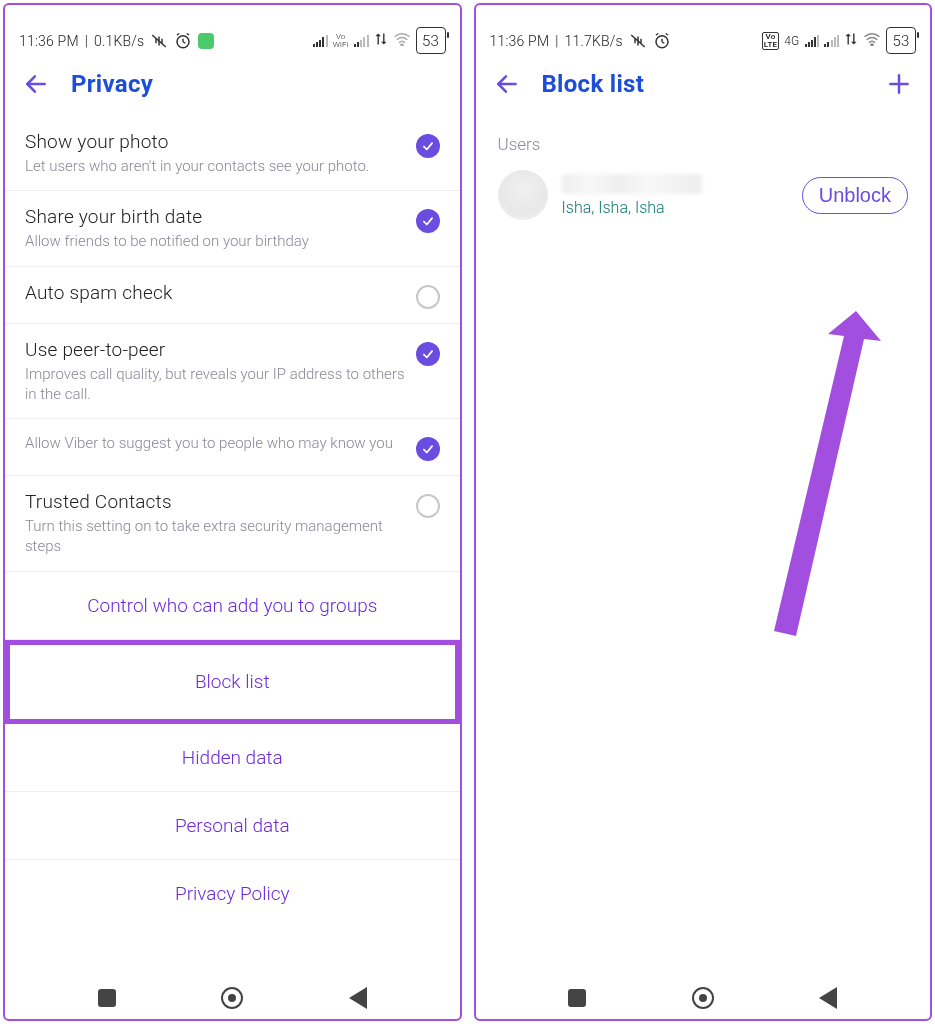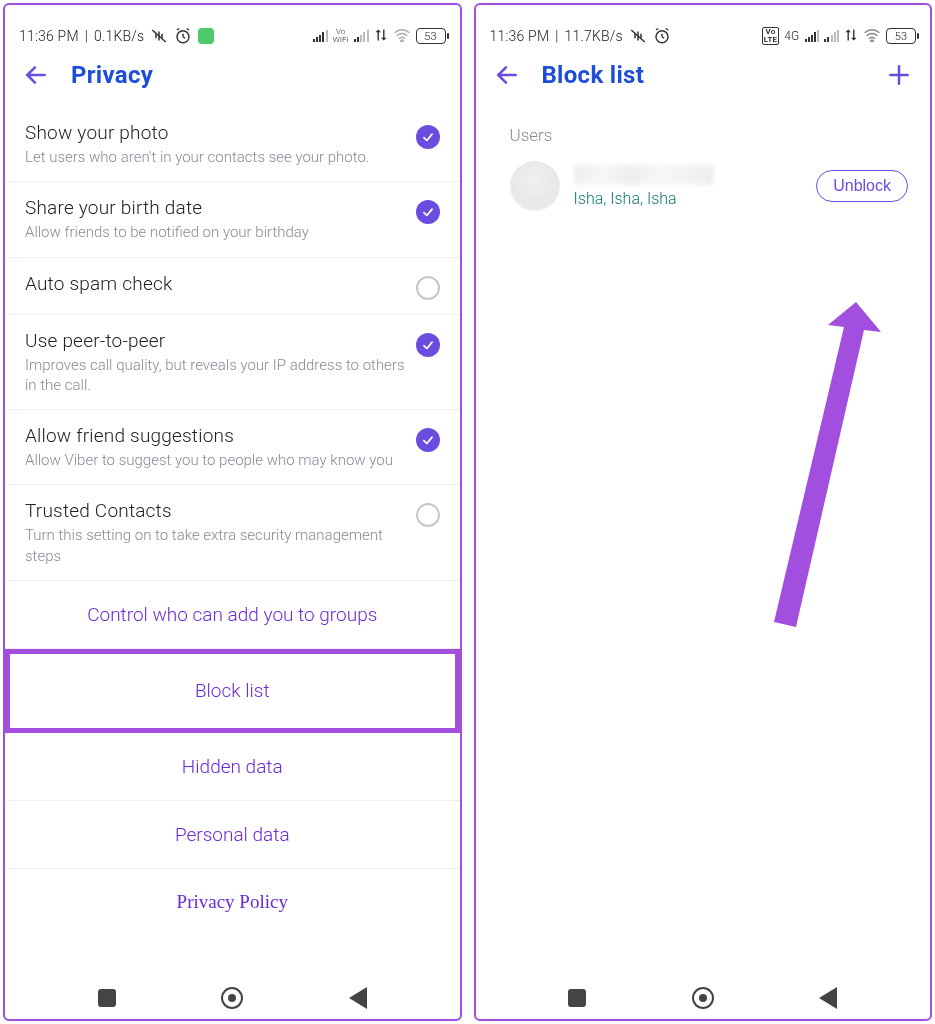--- a/index.html
+++ b/index.html
@@ -33,23 +33,23 @@
     font-size: 14px;
     color: #222;
     font-weight: 300;
     letter-spacing: 0.2px;
   }
   .status-left { display: flex; align-items: center; gap: 6px; white-space: nowrap; }
   .status-right { display: flex; align-items: center; gap: 5px; }
   .status-right svg, .status-right .ico { display:inline-block; }
   .battery {
     display:inline-flex; align-items:center; justify-content:center;
-    width:30px; height:16px;
+    width:30px; height:27px;
     border:1.4px solid #333; border-radius:4px;
-    font-size:11px; position:relative;
+    font-size:15px; position:relative;
   }
   .battery::after { content:""; position:absolute; right:-4px; top:4px; width:2px; height:6px; background:#333; border-radius:1px;}
   .alarm { font-size:16px; }
   .green-dot { width:16px; height:16px; border-radius:4px; background:#4bc96b;}
   .volte { font-size:8px; border:1px solid #333; padding:0 1px; border-radius:2px; line-height:1; }
   .lte4g { font-size:12px; line-height:1; }
   .mute-icon { width:18px; height:18px; display:inline-block; }
 
   
   .app-header {
@@ -149,21 +149,21 @@
     margin-bottom:4px;
   }
   .user-sub { font-size:16px; font-weight:300; color:#0f766e; }
   .unblock-btn {
     margin-left:auto;
     border:1.8px solid #6a4de0;
     color:#6a4de0;
     background:#fff;
     border-radius: 20px;
     padding: 6px 16px;
-    font-size:16px;
+    font-size:20px;
     font-weight:300;
     cursor:pointer;
   }
 
   
   .annotation-arrow {
     position:absolute;
     top: 190px;
     left: 260px;
     width: 150px;
@@ -317,21 +317,20 @@
       </div>
       <div class="toggle on">
         <svg width="14" height="14" viewBox="0 0 24 24" fill="none" stroke="#fff" stroke-width="3" stroke-linecap="round" stroke-linejoin="round">
             <polyline points="5 13 10 18 19 7"></polyline>
           </svg>
       </div>
     </div>
 
     <div class="setting-row">
       <div class="setting-text">
-        <div class="setting-title">Allow friend suggestions</div>
         <div class="setting-desc">Allow Viber to suggest you to people who may know you</div>
       </div>
       <div class="toggle on">
         <svg width="14" height="14" viewBox="0 0 24 24" fill="none" stroke="#fff" stroke-width="3" stroke-linecap="round" stroke-linejoin="round">
             <polyline points="5 13 10 18 19 7"></polyline>
           </svg>
       </div>
     </div>
 
     <div class="setting-row">
@@ -339,21 +338,21 @@
         <div class="setting-title">Trusted Contacts</div>
         <div class="setting-desc">Turn this setting on to take extra security management steps</div>
       </div>
       <div class="toggle off"></div>
     </div>
 
     <div class="link-row">Control who can add you to groups</div>
     <div class="link-row highlighted">Block list</div>
     <div class="link-row">Hidden data</div>
     <div class="link-row">Personal data</div>
-    <div class="link-row" style="border-bottom:none;font-family:Liberation Serif, serif;">Privacy Policy</div>
+    <div class="link-row" style="border-bottom:none;">Privacy Policy</div>
 
   </div>
 
   <div class="nav-bar">
     <div class="nav-btn nav-sq"></div>
     <div class="nav-btn nav-home"></div>
     <div class="nav-btn nav-back"></div>
   </div>
 </div>
 
@@ -426,21 +425,21 @@
     </span>
     <span class="header-title">Block list</span>
     <span class="header-add">
       <svg width="26" height="26" viewBox="0 0 24 24" fill="none" stroke="#6a4de0" stroke-width="2.3" stroke-linecap="round">
           <line x1="12" y1="4" x2="12" y2="20"></line>
           <line x1="4" y1="12" x2="20" y2="12"></line>
         </svg>
     </span>
   </div>
 
-  <div style="flex:1; position:relative;padding-left:12px;">
+  <div style="flex:1; position:relative;">
     <div class="section-label">Users</div>
 
     <div class="user-row">
       <div class="user-avatar"></div>
       <div>
         <div class="user-blur"></div>
         <div class="user-sub">Isha, Isha, Isha</div>
       </div>
       <button class="unblock-btn">Unblock</button>
     </div>

